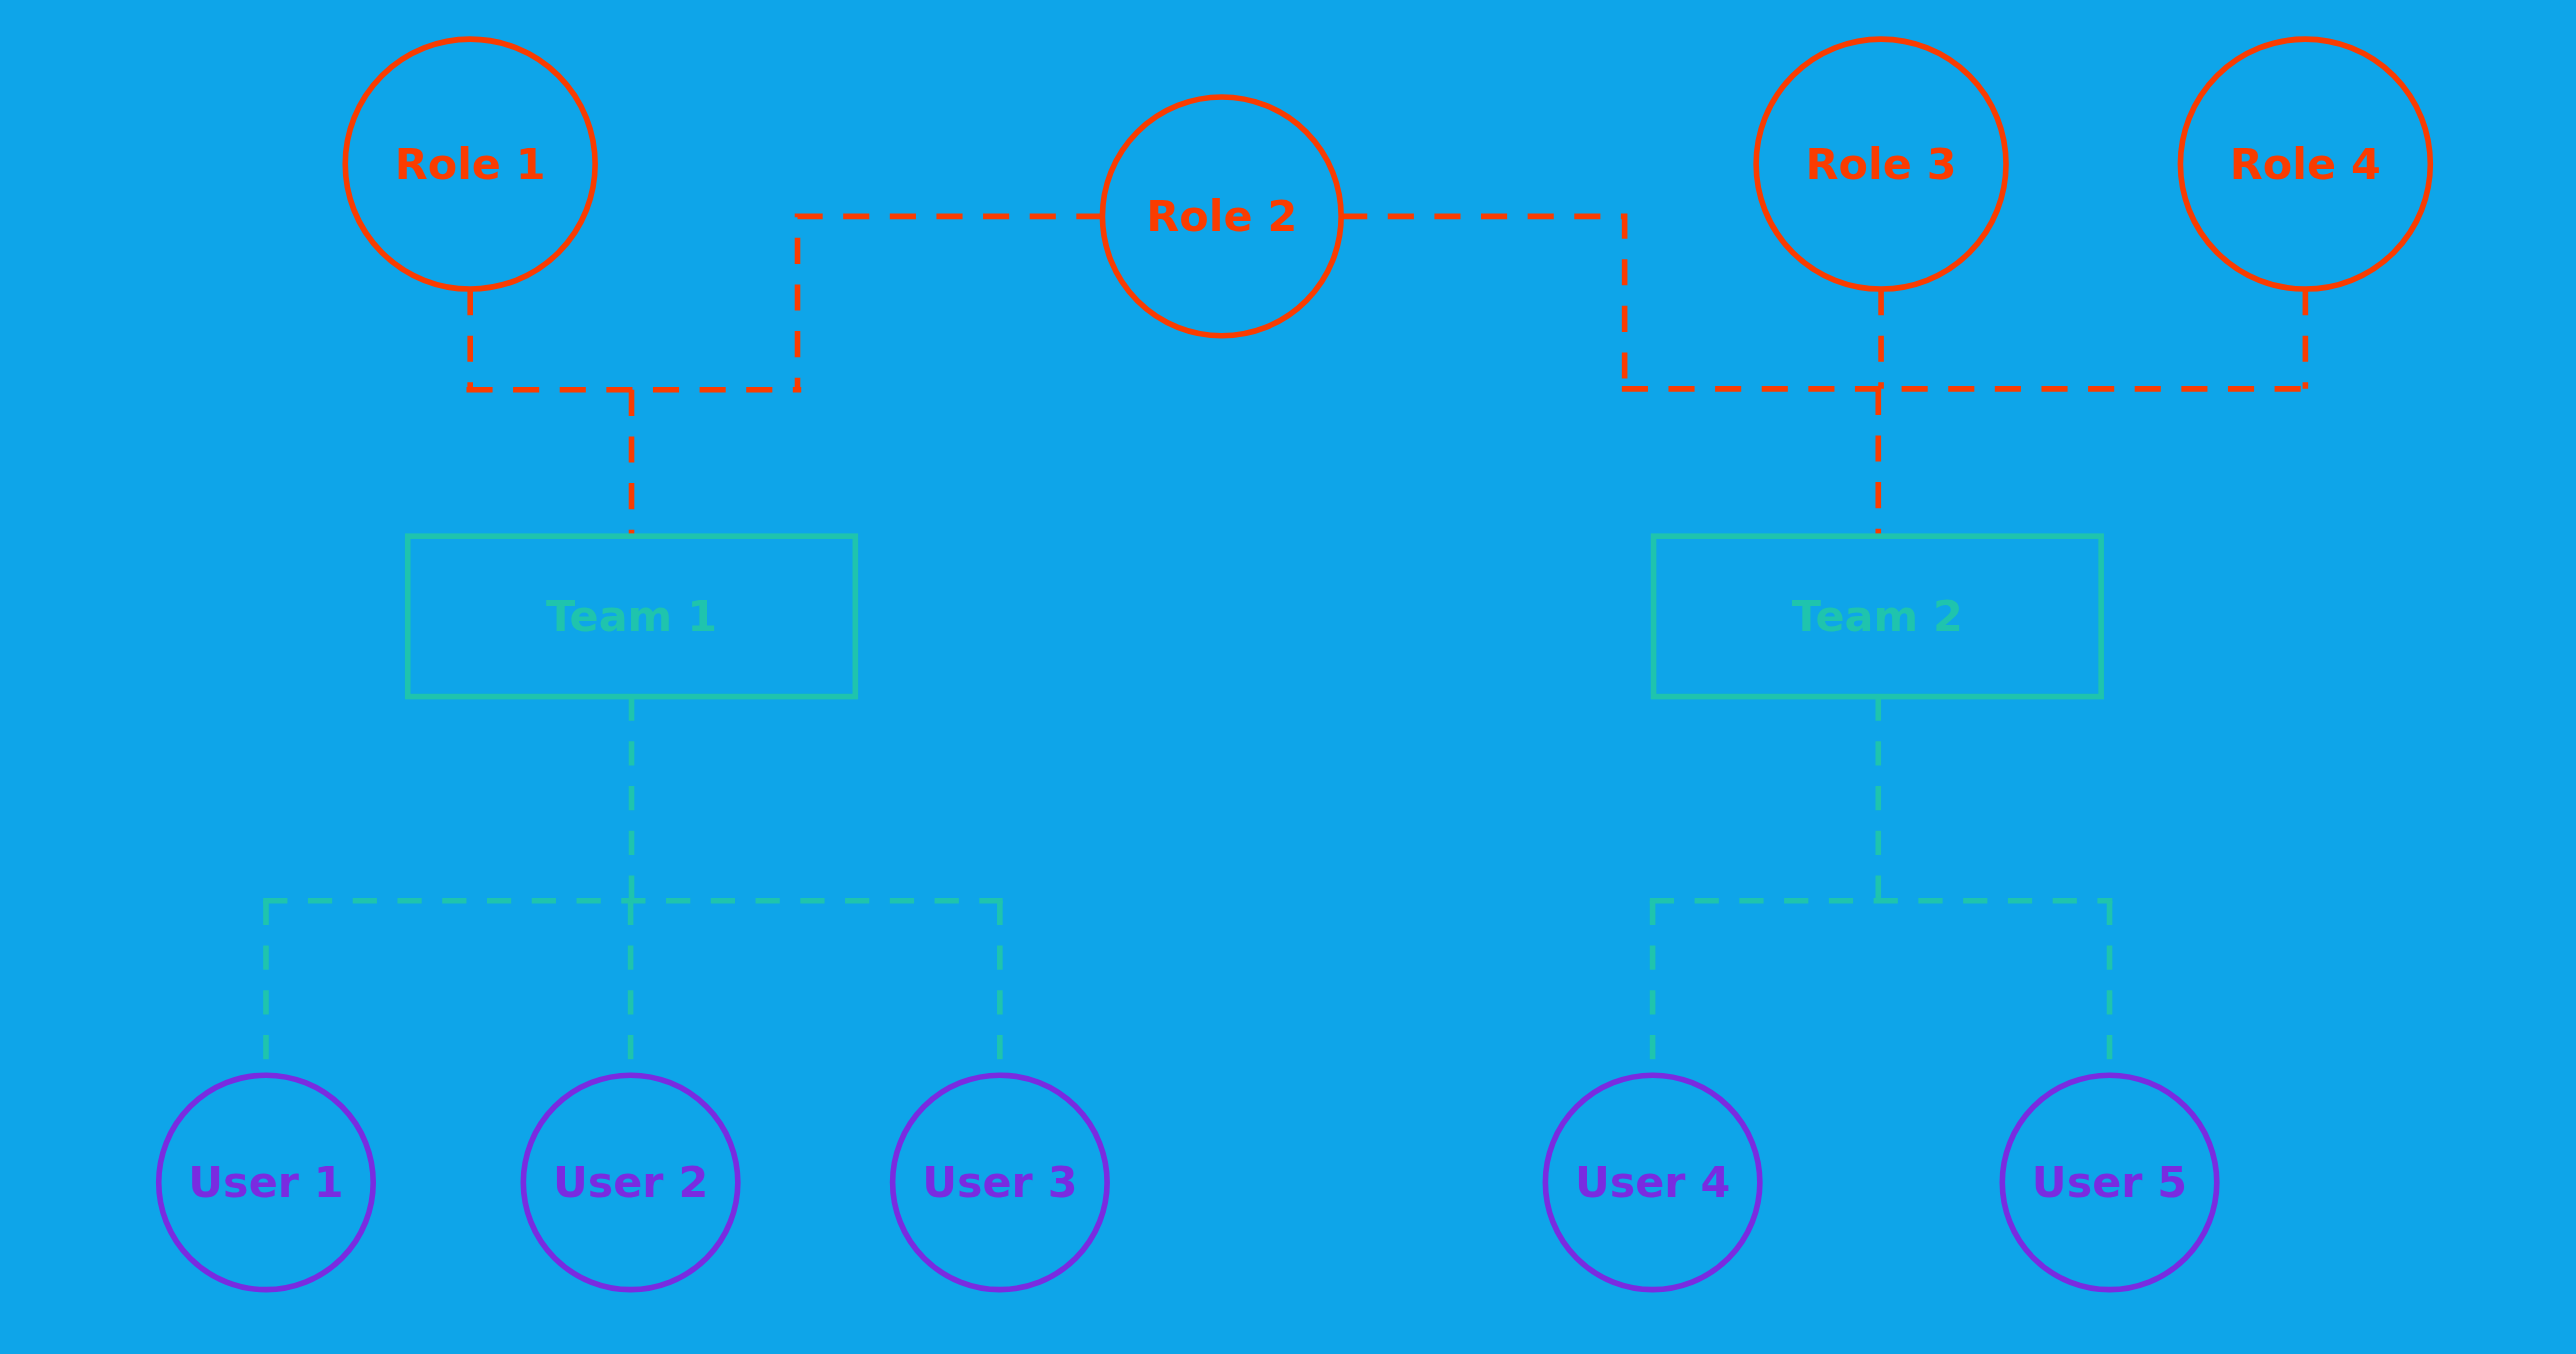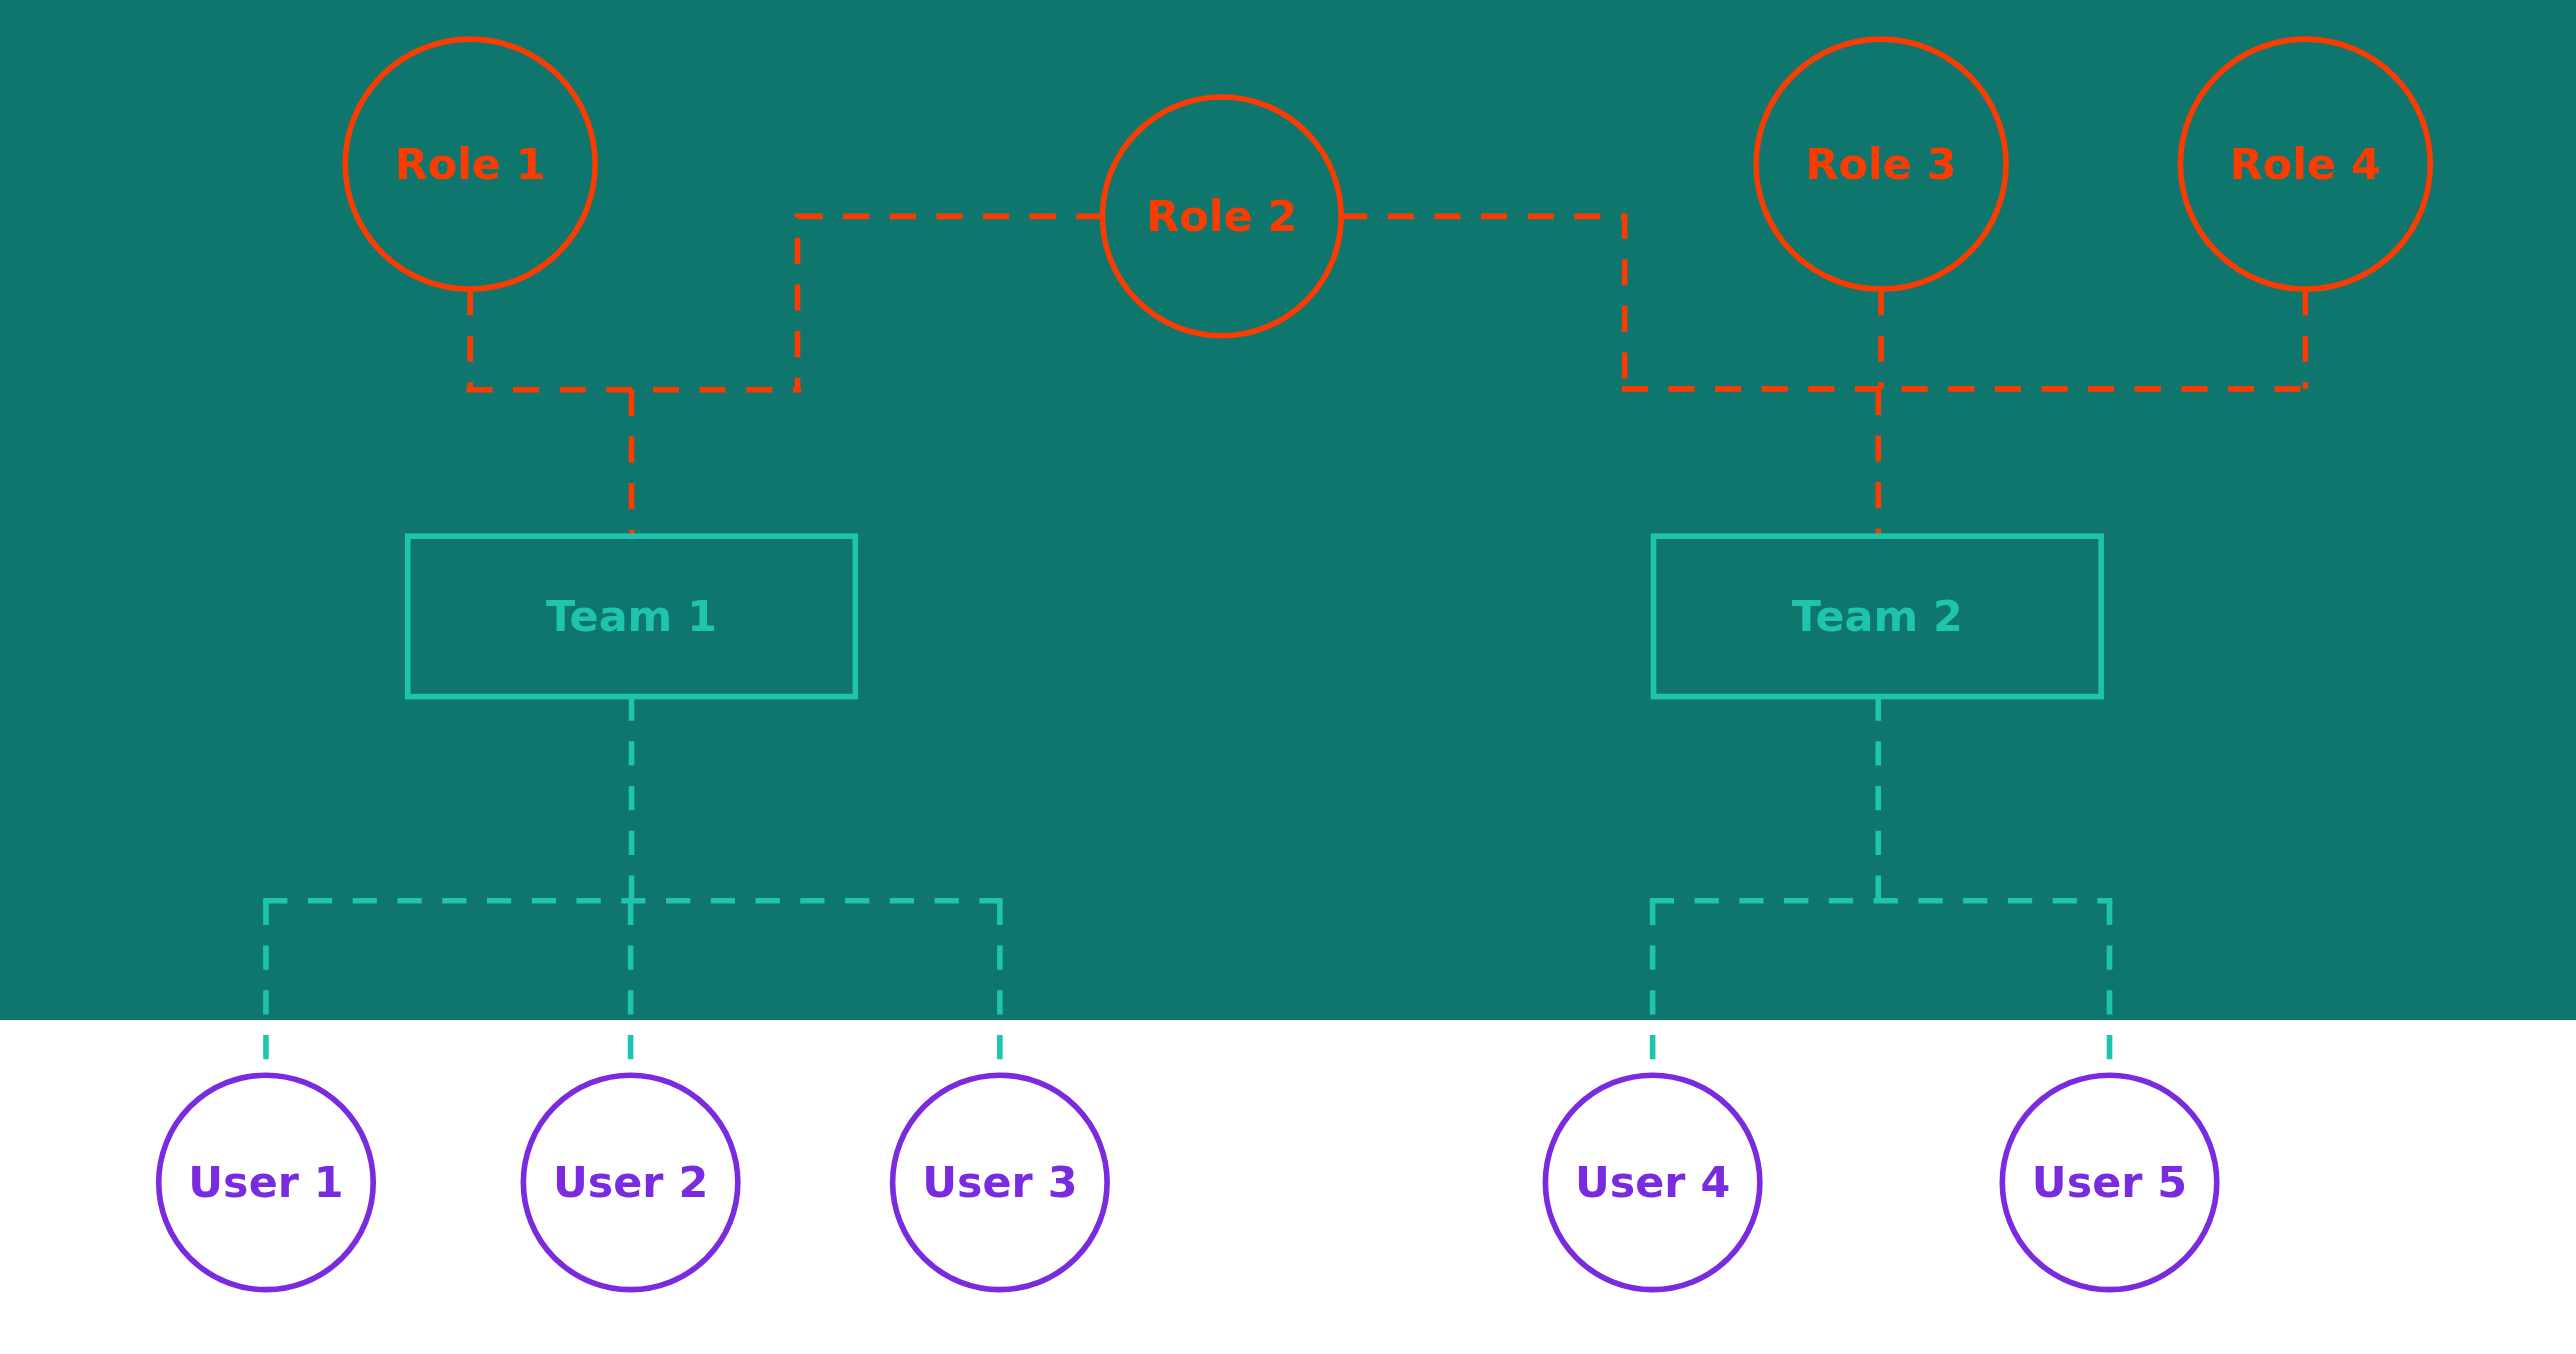--- a/index.html
+++ b/index.html
@@ -9,22 +9,22 @@
   }
   body {
     width: 2576px;
     height: 1354px;
     font-family: "DejaVu Sans", sans-serif;
     overflow: hidden;
   }
   #diagram-root {
     position: relative;
     width: 2576px;
-    height: 1020px;
-    background: #0f766e;
+    height: 1354px;
+    background: #0ea5e9;
   }
   svg#org-chart {
     display: block;
     width: 2576px;
     height: 1354px;
   }
   .node-label {
     font-family: "DejaVu Sans", sans-serif;
     font-weight: bold;
     font-size: 46px;

